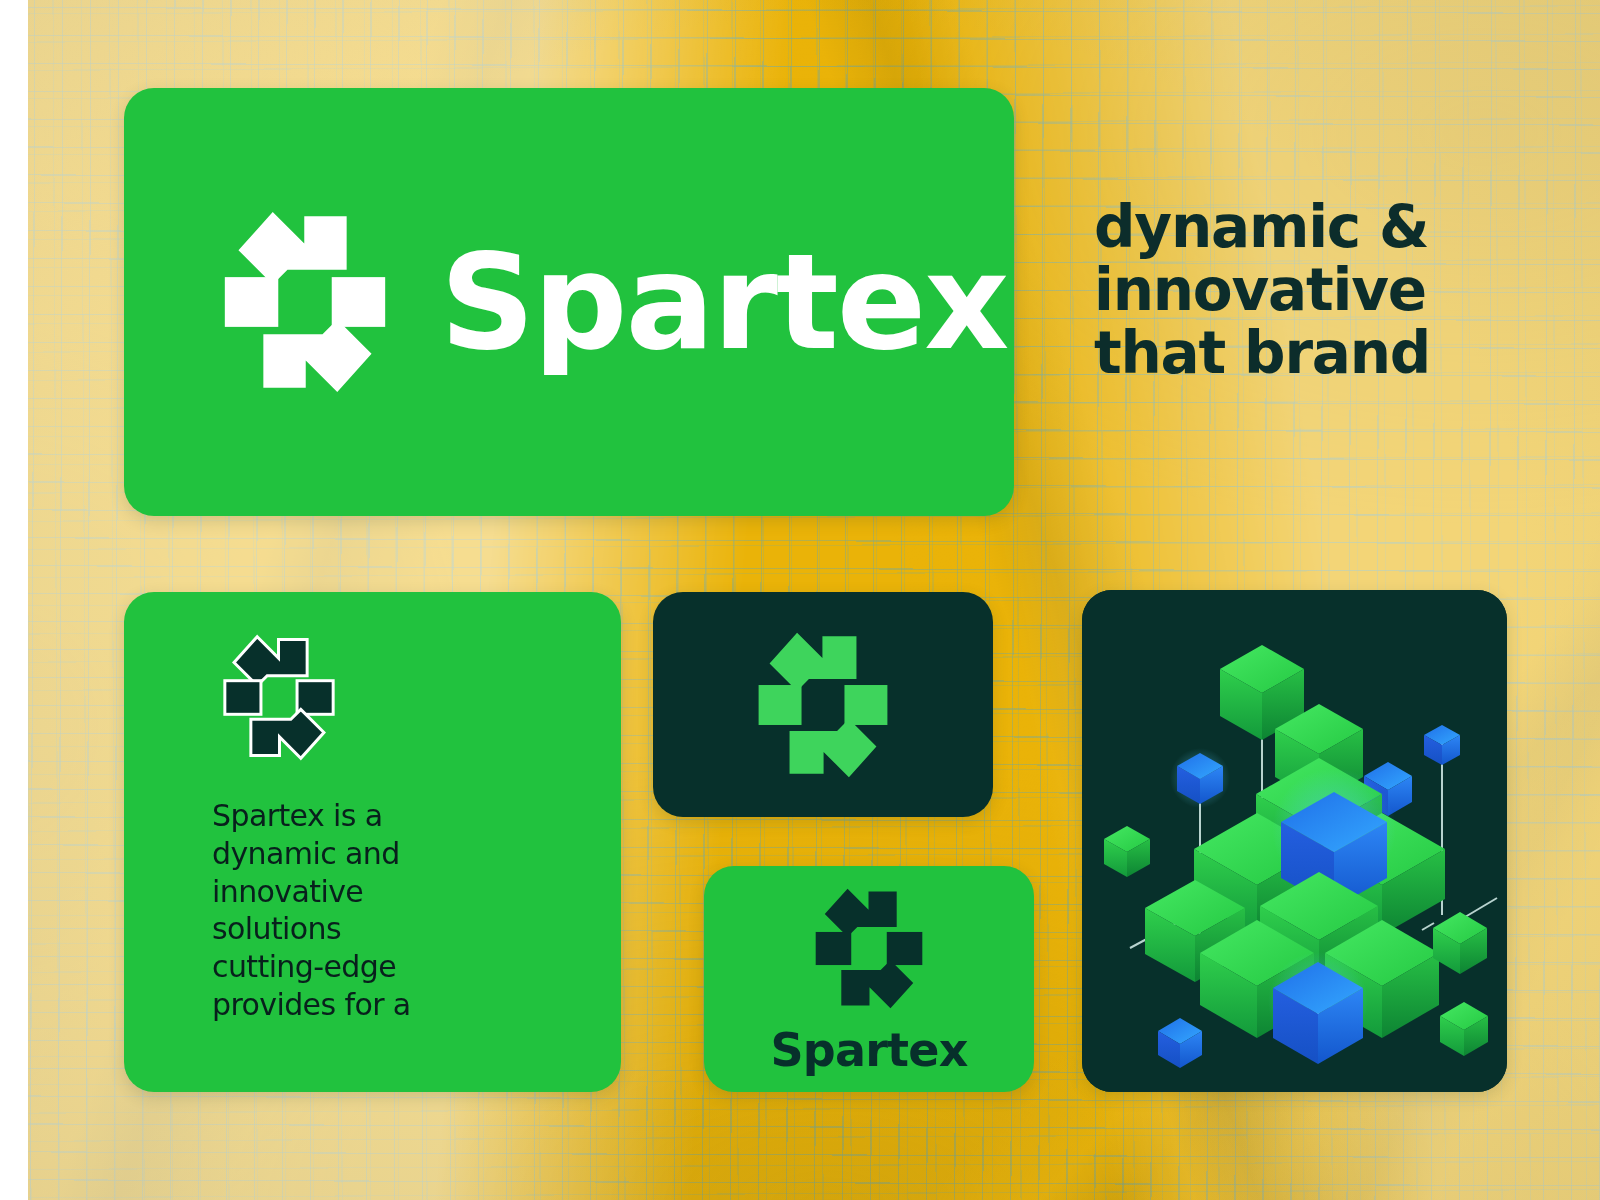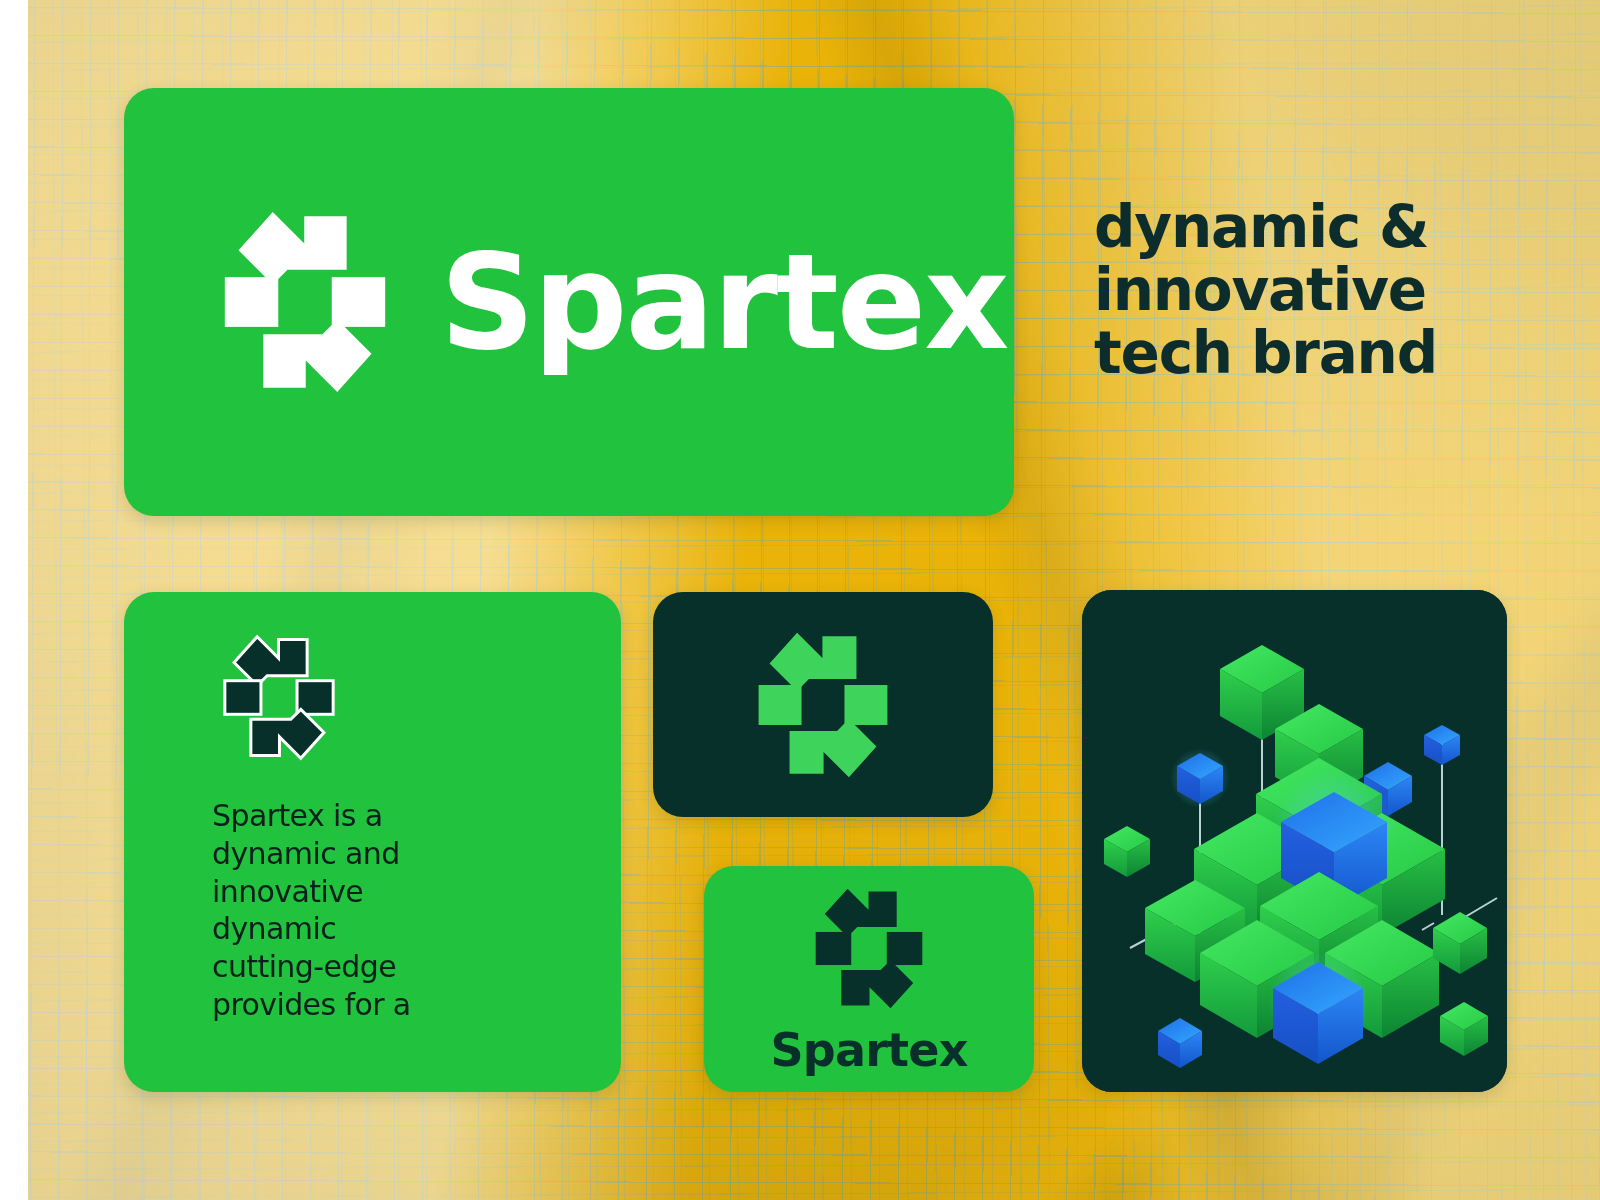--- a/index.html
+++ b/index.html
@@ -168,39 +168,39 @@
           <path d="M65.5 99.8 L48.4 82.7 L48.4 97.5 L25.4 97.5 L25.4 68.5 L57.5 68.5 L65.5 60.5 L84.1 79.1 Z"></path>
         </svg>
       </span>
       <span id="hero-word">Spartex</span>
     </div>
   </div>
 
   <div id="tagline">
     <div>dynamic &amp;</div>
     <div>innovative</div>
-    <div>tech brand</div>
+    <div>that brand</div>
   </div>
 
   <div id="desc-card" class="card green card-shadow">
     <span id="desc-mark">
       <svg class="mark" width="120" height="127" viewBox="0 0 96 102">
         <g fill="#07302b" stroke="#ffffff" stroke-width="2.4" stroke-linejoin="miter">
           <path d="M30.5 2.2 L47.6 19.3 L47.6 4.5 L70.6 4.5 L70.6 33.5 L38.5 33.5 L30.5 41.5 L11.9 22.9 Z"></path>
           <rect x="4.5" y="37.5" width="29" height="27"></rect>
           <rect x="62.5" y="37.5" width="29" height="27"></rect>
           <path d="M65.5 99.8 L48.4 82.7 L48.4 97.5 L25.4 97.5 L25.4 68.5 L57.5 68.5 L65.5 60.5 L84.1 79.1 Z"></path>
         </g>
       </svg>
     </span>
     <div id="desc-text">
       <div>Spartex is a</div>
       <div>dynamic and</div>
       <div>innovative</div>
-      <div>dynamic</div>
+      <div>solutions</div>
       <div>cutting-edge</div>
       <div>provides for a</div>
     </div>
   </div>
 
   <div id="mark-dark-card" class="card dark card-shadow">
     <span style="position:absolute;left:50%;top:50%;transform:translate(-50%,-50%);">
       <svg class="mark" width="143" height="151" viewBox="0 0 96 102" fill="#3ed45c">
         <path d="M30.5 2.2 L47.6 19.3 L47.6 4.5 L70.6 4.5 L70.6 33.5 L38.5 33.5 L30.5 41.5 L11.9 22.9 Z"></path>
         <rect x="4.5" y="37.5" width="29" height="27"></rect>

